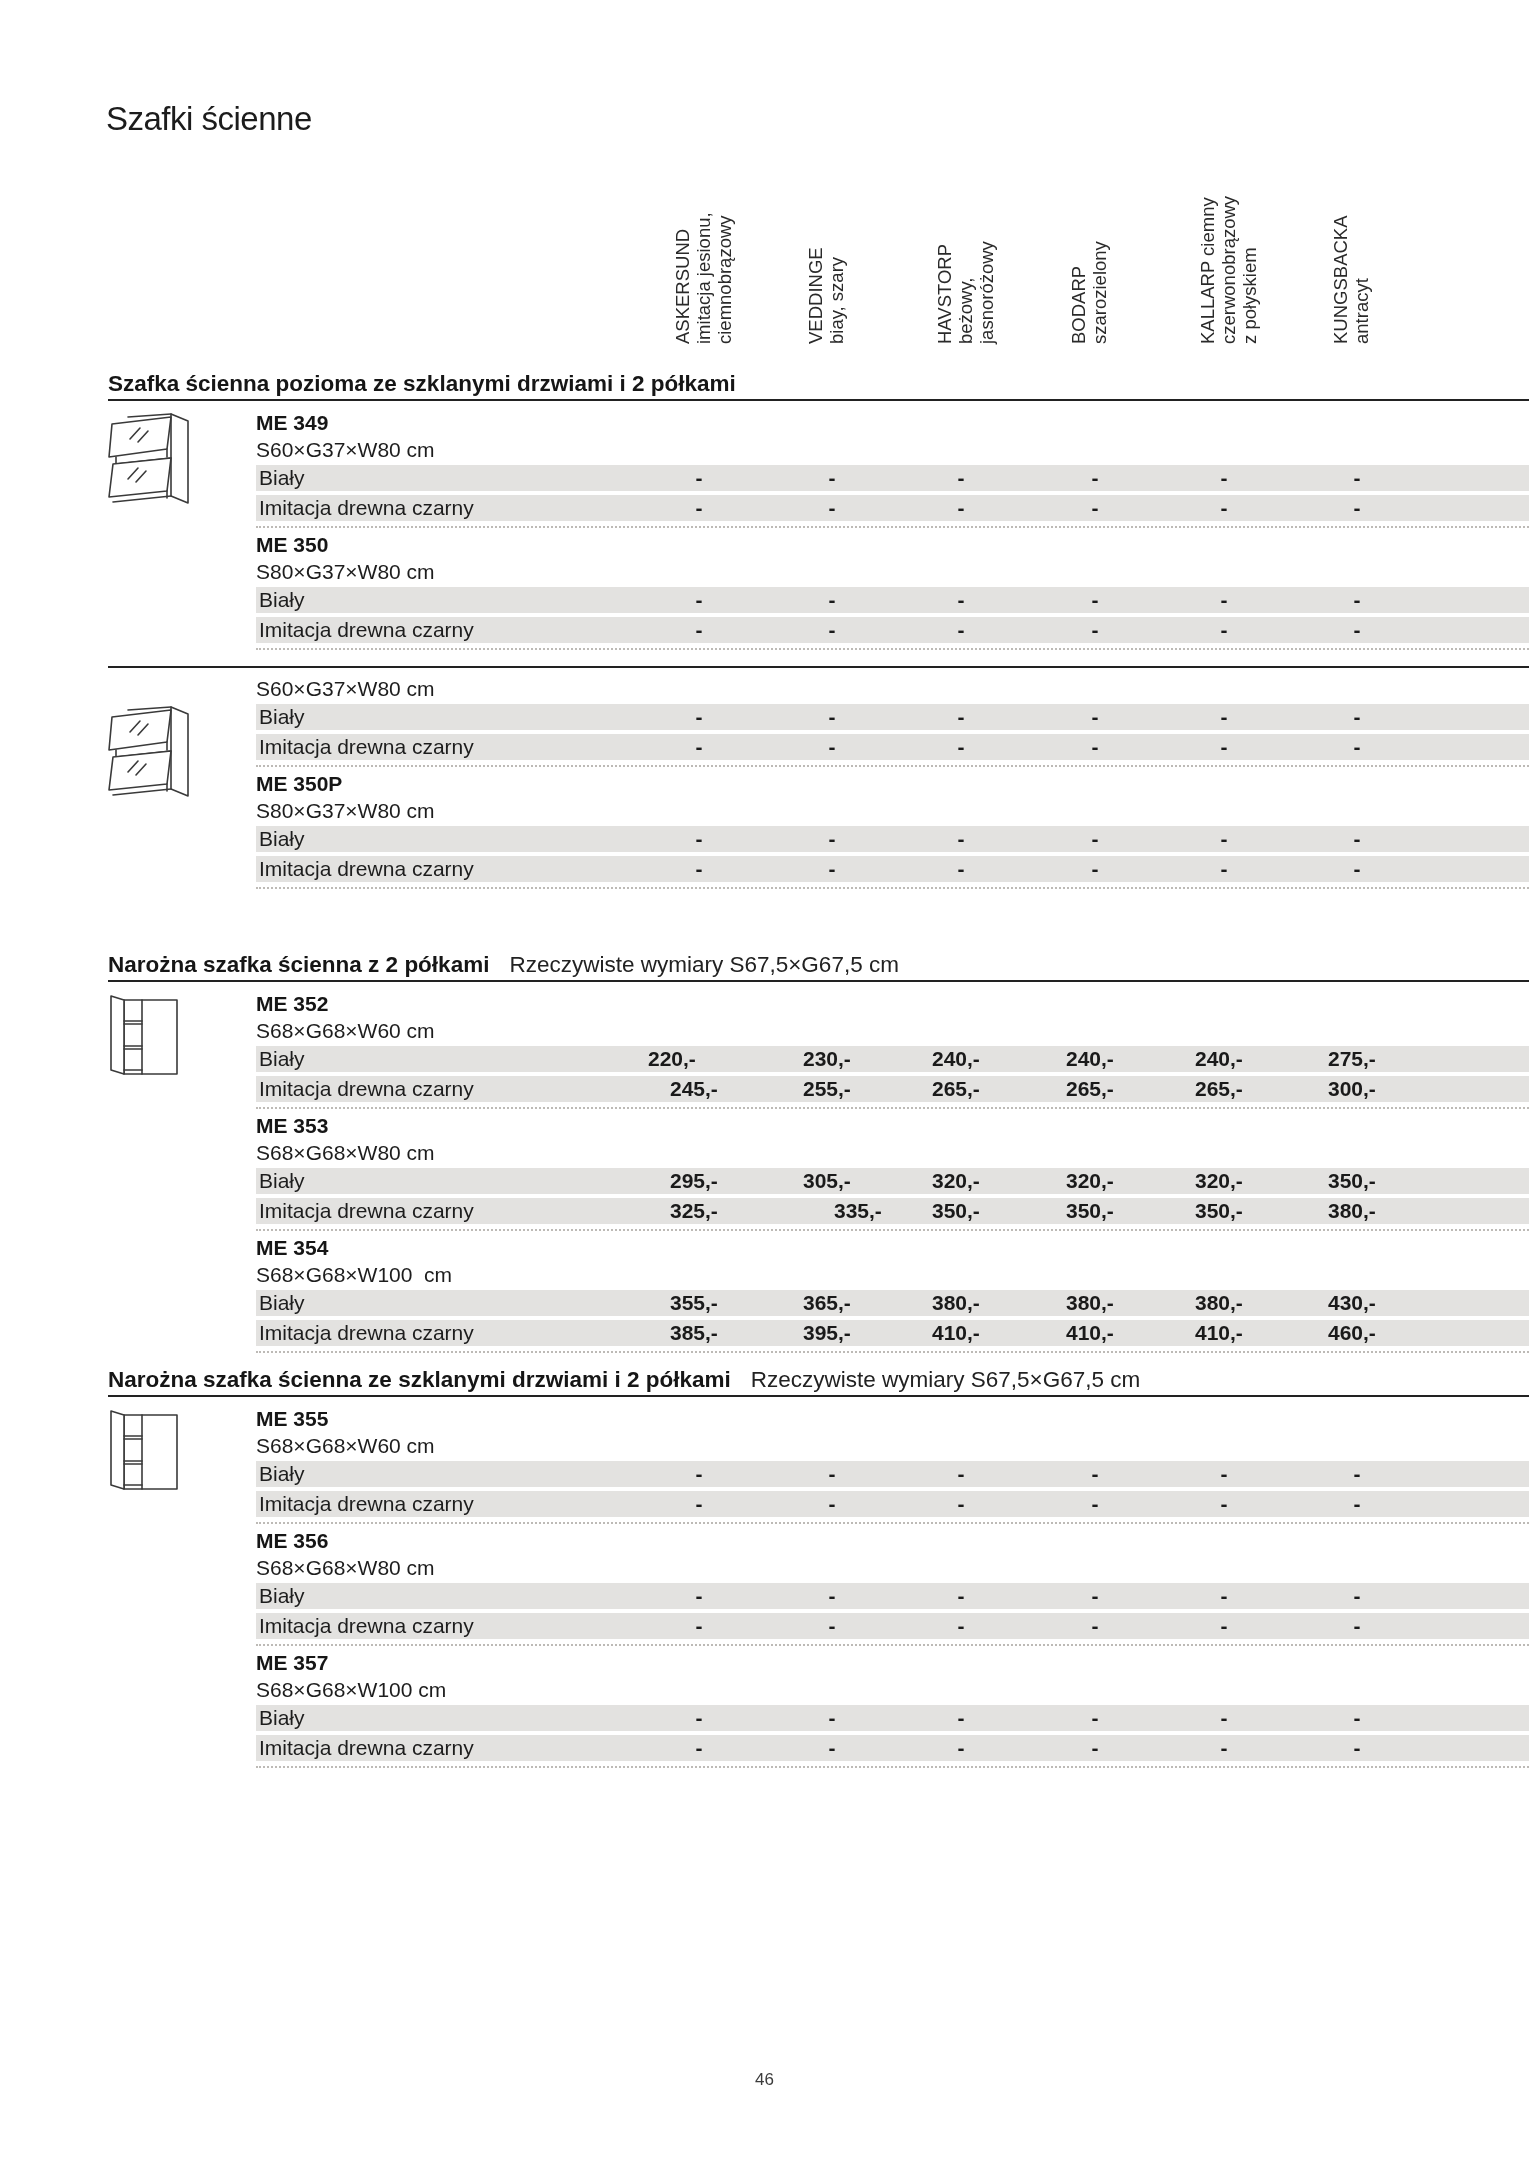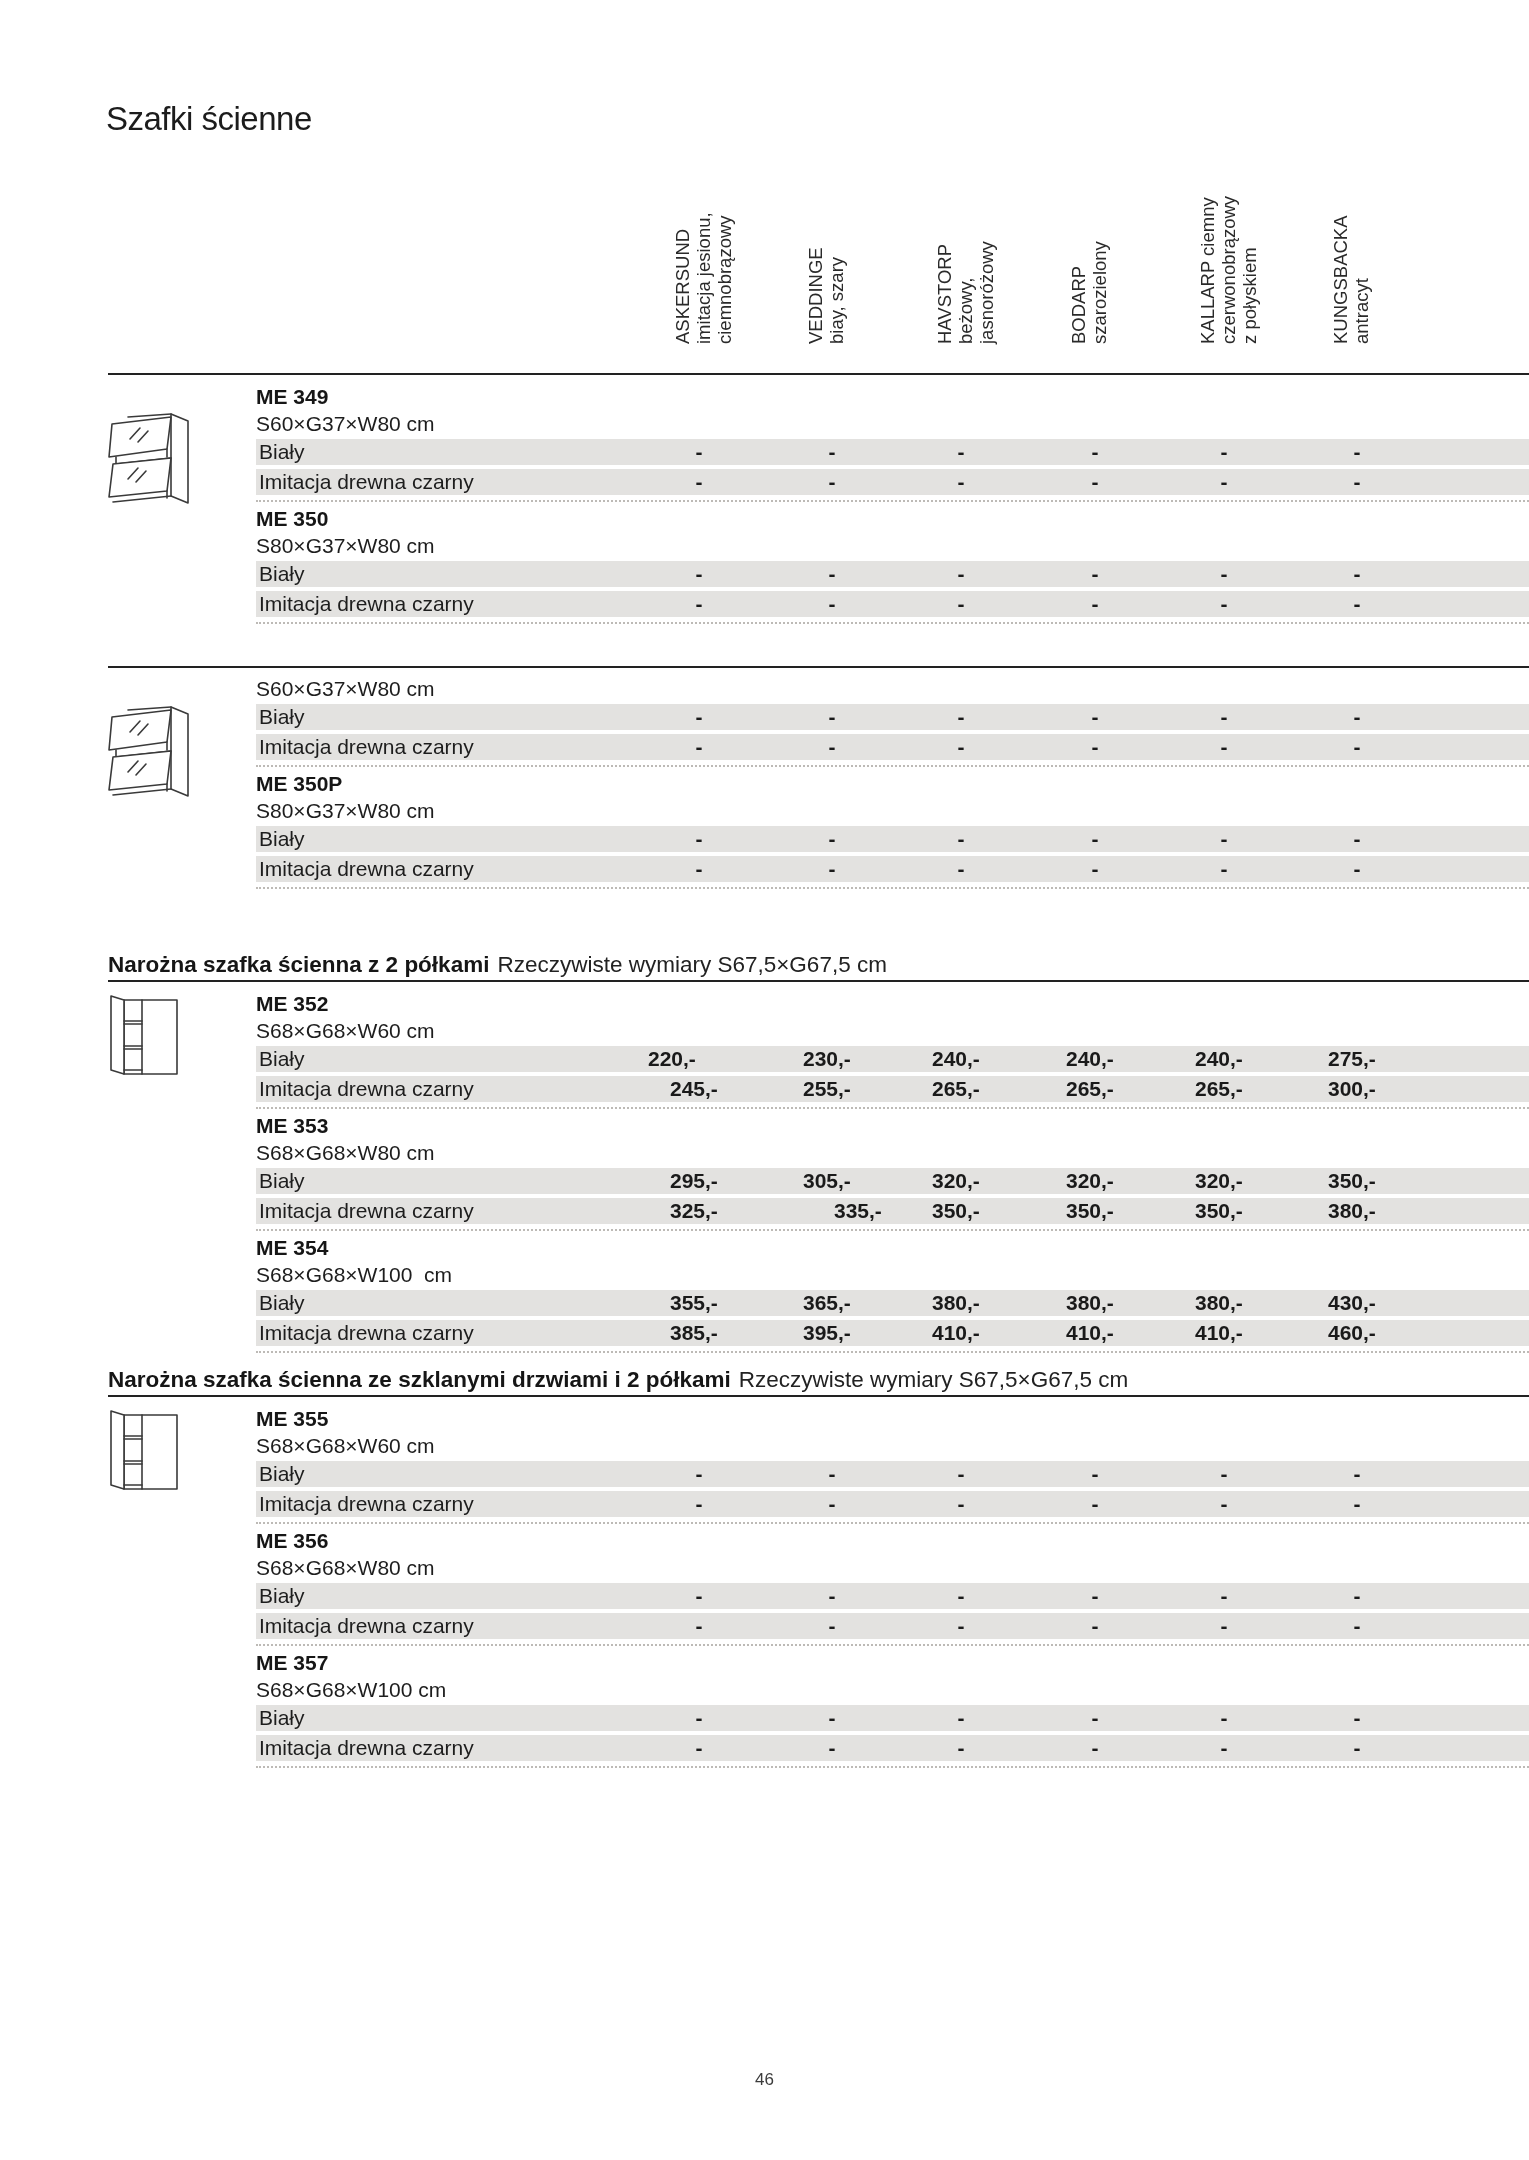--- a/index.html
+++ b/index.html
@@ -6,21 +6,21 @@
   .page{position:relative;width:1529px;height:2160px;background:#fff;overflow:hidden;
         font-family:"Liberation Sans","DejaVu Sans",sans-serif;color:#1d1d1d;}
   .title{position:absolute;left:106px;top:100px;margin:0;font-size:33px;font-weight:normal;
          letter-spacing:-0.5px;color:#1c1c1c;}
   
   .finish{position:absolute;top:344px;transform:rotate(-90deg);transform-origin:0 0;
           font-size:18.5px;line-height:21px;color:#2a2a2a;white-space:nowrap;}
   
   .section{position:absolute;left:108px;width:1421px;}
   .sec-head{font-size:22.5px;line-height:26px;font-weight:bold;color:#161616;white-space:nowrap;}
-  .sec-sub{font-weight:normal;margin-left:8px;color:#222;text-align:right;}
+  .sec-sub{font-weight:normal;margin-left:20px;color:#222;text-align:right;}
   .sec-rule{border:0;border-top:2px solid var(--rule,#222);margin:2px 0 0 0;}
   .sec-icon{position:absolute;left:0;top:40px;}
   .sec-body{margin-left:148px;padding-top:8px;}
   .p-code{font-size:21px;font-weight:bold;height:28px;line-height:28px;color:#161616;}
   .p-dims{font-size:21px;height:28px;line-height:26px;white-space:pre;color:#1d1d1d;}
   .prow{position:relative;height:26px;line-height:26px;background:var(--row-bg,#e3e2e0);
         margin-bottom:4px;font-size:21px;}
   .prow:last-of-type{margin-bottom:0;}
   .plabel{padding-left:3px;color:#1d1d1d;}
   .pcell{position:absolute;top:0;width:58px;font-weight:bold;color:#1a1a1a;text-align:left;}
@@ -59,20 +59,23 @@
         <div>czerwonobrązowy</div>
         <div>z połyskiem</div>
       </div>
       <div class="finish" style="left: 1330px;">
         <div>KUNGSBACKA</div>
         <div>antracyt</div>
       </div>
     </div>
   <div id="sections">
       <div class="section" style="top: 371px;">
+    <div class="sec-head">
+      <span class="sec-title-b">Szafka ścienna pozioma ze szklanymi drzwiami i 2 półkami</span>
+    </div>
     <hr class="sec-rule">
     <div class="sec-icon">
           <svg width="105" height="100" viewBox="0 0 105 100">
     <g fill="#ffffff" stroke="#3a3a3a" stroke-width="1.6" stroke-linejoin="round" stroke-linecap="round">
       <polygon points="63,3 80,10 80,92 63,85"></polygon>
       <line x1="20" y1="6" x2="63" y2="3"></line>
       <polygon points="4,13 63,6 59,38 1,46"></polygon>
       <line x1="22" y1="28" x2="32" y2="17"></line>
       <line x1="30" y1="31" x2="40" y2="20"></line>
       <line x1="8" y1="46" x2="8" y2="53"></line>

